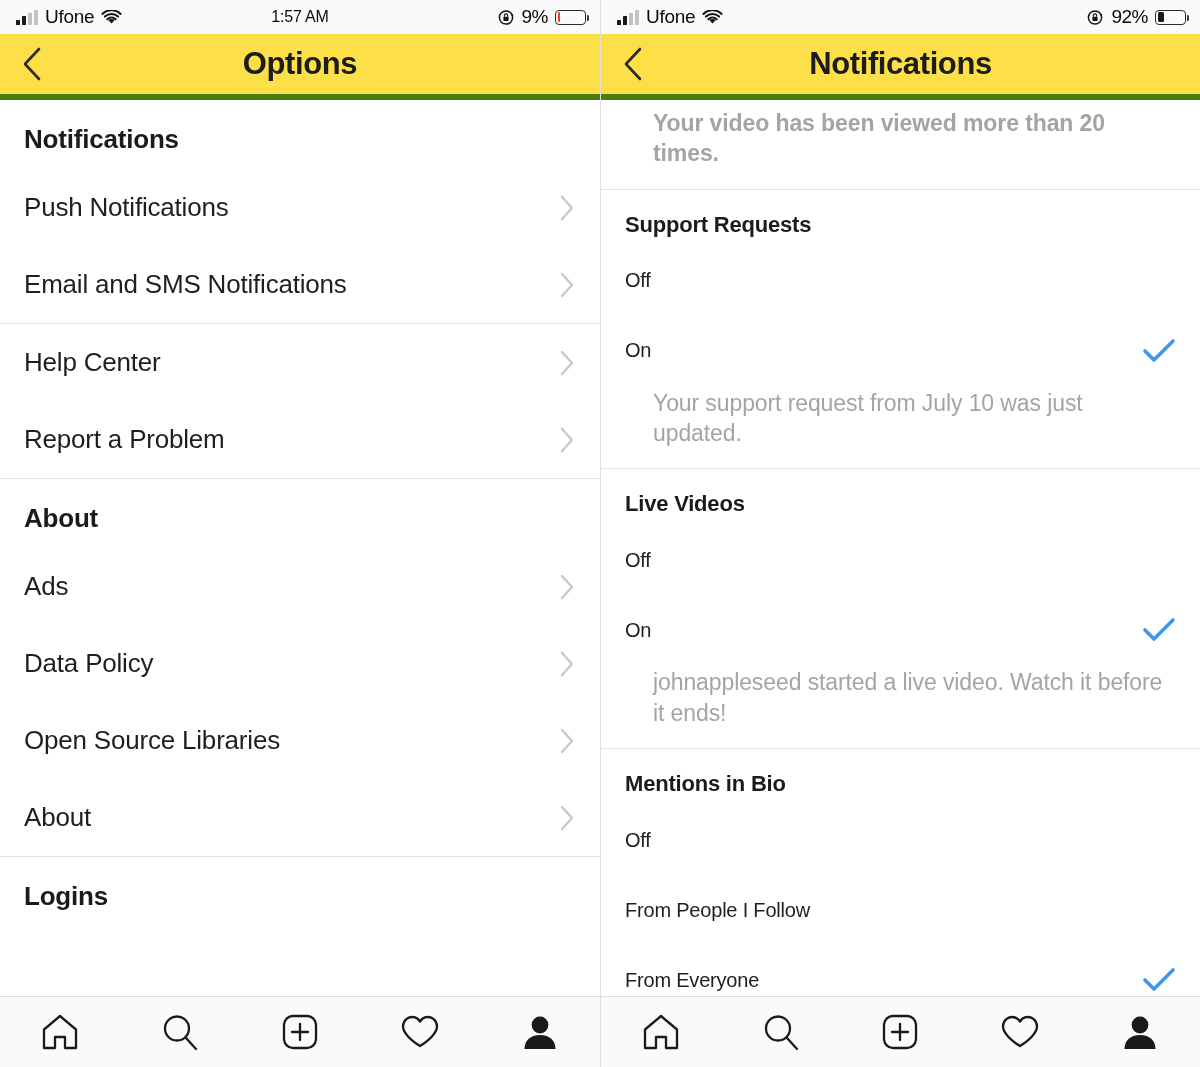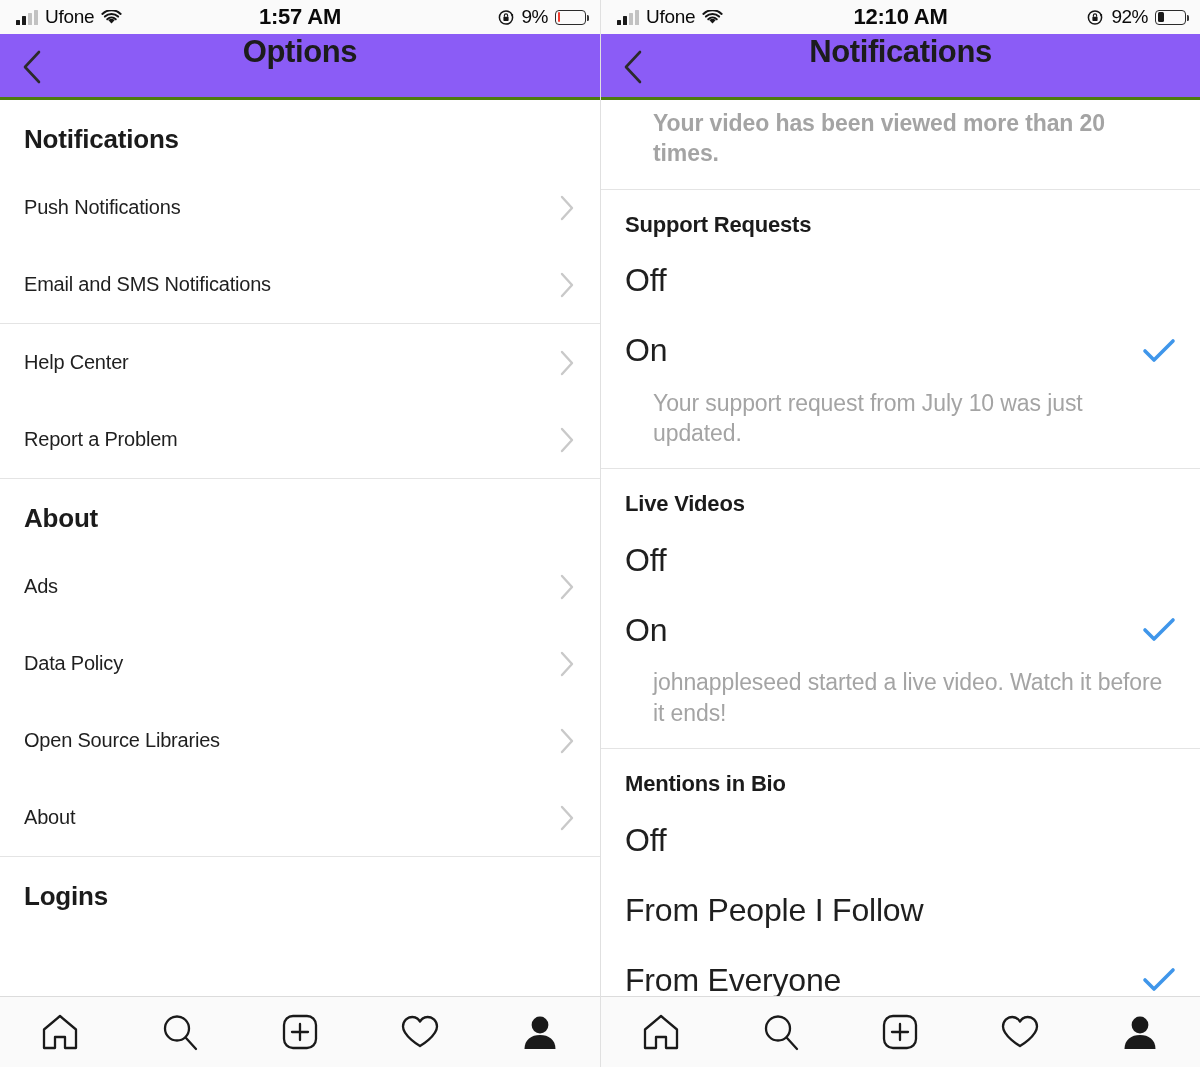--- a/index.html
+++ b/index.html
@@ -34,21 +34,21 @@
     display: flex;
     align-items: center;
     padding: 0 14px 0 16px;
     flex: 0 0 auto;
     position: relative;
   }
   .sb-left { display: flex; align-items: center; gap: 7px; }
   .sb-center {
     position: absolute; left: 0; right: 0;
     text-align: center;
-    font-size: 22px; font-weight: bold; color: #0a0a0a;
+    font-size: 16px; font-weight: normal; color: #0a0a0a;
     letter-spacing: -0.2px;
     pointer-events: none;
   }
   .sb-right {
     margin-left: auto;
     display: flex; align-items: center; gap: 7px;
     position: relative; z-index: 2;
   }
   .carrier { font-size: 19px; font-weight: 500; color: #0a0a0a; letter-spacing: -0.3px; }
   .bars { display: flex; align-items: flex-end; gap: 2px; height: 15px; }
@@ -67,23 +67,23 @@
   .batt::after {
     content: ""; position: absolute; right: -4px; top: 4px;
     width: 2.2px; height: 6px; background: #3a3a3a;
     border-radius: 0 1.5px 1.5px 0;
   }
   .batt span { display: block; height: 100%; border-radius: 1.5px; }
 
   
   .navbar {
     height: 66px;
-    background: #8b5cf6;
-    border-bottom: 3px solid #4d7c0f;
-    display: flex; 
+    background: #fde047;
+    border-bottom: 6px solid #4d7c0f;
+    display: flex; align-items: center;
     position: relative;
     flex: 0 0 auto;
   }
   .back {
     width: 64px; height: 66px;
     display: flex; align-items: center; justify-content: center;
     cursor: pointer; position: relative; z-index: 2;
   }
   .nav-title {
     position: absolute; left: 0; right: 0;
@@ -109,41 +109,41 @@
     padding: 24px 24px 14px 24px;
     letter-spacing: -0.2px;
   }
   .row {
     display: flex; align-items: center;
     padding: 0 24px;
     height: 77px;
     cursor: pointer;
   }
   .row-label {
-    font-size: 20px; color: #1f1f1f;
+    font-size: 26px; color: #1f1f1f;
     letter-spacing: -0.2px;
     flex: 1 1 auto;
   }
   .chev { flex: 0 0 auto; display: flex; align-items: center; }
 
   
   .nsection { border-bottom: 1px solid #e4e4e4; }
   .nsection:last-child { border-bottom: none; }
   .nsection-title {
     font-size: 22px; font-weight: bold; color: #1b1b1b;
     padding: 22px 24px 8px 24px;
     letter-spacing: -0.2px;
   }
   .opt {
     display: flex; align-items: center;
     padding: 0 24px;
     height: 70px;
     cursor: pointer;
   }
-  .opt-label { font-size: 32px; color: #1f1f1f; flex: 1 1 auto; letter-spacing: -0.2px; }
+  .opt-label { font-size: 20px; color: #1f1f1f; flex: 1 1 auto; letter-spacing: -0.2px; }
   .check { flex: 0 0 auto; }
   .desc {
     font-size: 23px; color: #a4a4a4;
     line-height: 1.32;
     padding: 2px 24px 20px 52px;
     letter-spacing: -0.1px;
   }
   .desc.top { padding-top: 8px; font-weight: bold; }
 
   
@@ -346,21 +346,20 @@
         <span class="carrier">Ufone</span>
         <span class="wifi">
           <svg width="21" height="15" viewBox="0 0 21 15">
             <path d="M10.5 13.6 L7.4 10.2 a4.6 4.6 0 0 1 6.2 0 Z" fill="#151515"></path>
             <path d="M3.9 6.6 a9.6 9.6 0 0 1 13.2 0" stroke="#151515" stroke-width="2.1" fill="none" stroke-linecap="round"></path>
             <path d="M6.3 9.2 a6.2 6.2 0 0 1 8.4 0" stroke="#151515" stroke-width="2.1" fill="none" stroke-linecap="round"></path>
             <path d="M1.4 3.9 a13.2 13.2 0 0 1 18.2 0" stroke="#151515" stroke-width="2.1" fill="none" stroke-linecap="round"></path>
           </svg>
         </span>
       </div>
-      <div class="sb-center">12:10 AM</div>
       <div class="sb-right">
         <span>
           <svg width="17" height="17" viewBox="0 0 17 17">
             <circle cx="8" cy="8.5" r="6.6" stroke="#151515" stroke-width="1.5" fill="none"></circle>
             <rect x="5.4" y="7.7" width="5.2" height="4.3" rx="0.8" fill="#151515"></rect>
             <path d="M6.4 7.7 v-1.2 a1.6 1.6 0 0 1 3.2 0 v1.2" stroke="#151515" stroke-width="1.2" fill="none"></path>
             <path d="M13.2 4.4 l2.2 1.2 l-2.2 1.4 z" fill="#151515"></path>
           </svg>
         </span>
         <span class="battpct">92%</span>

